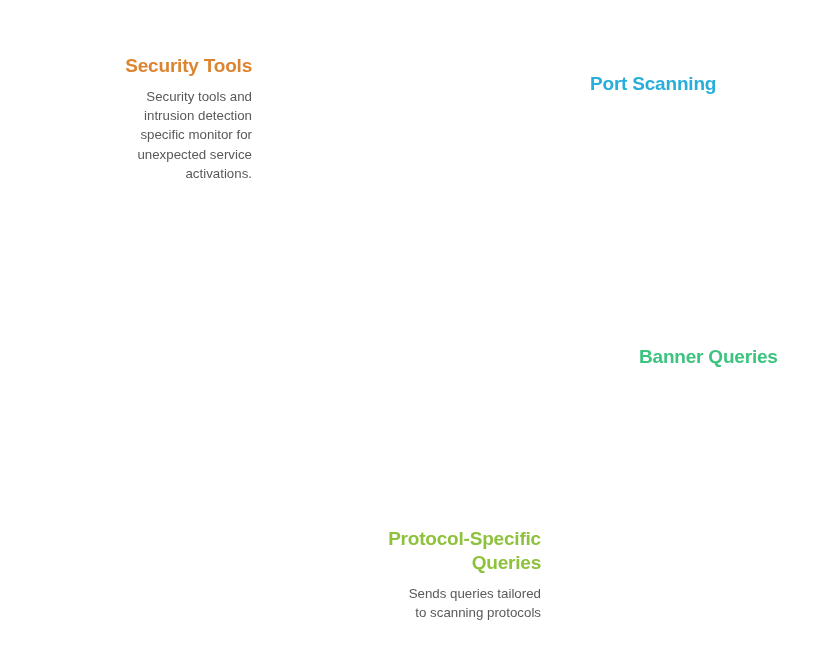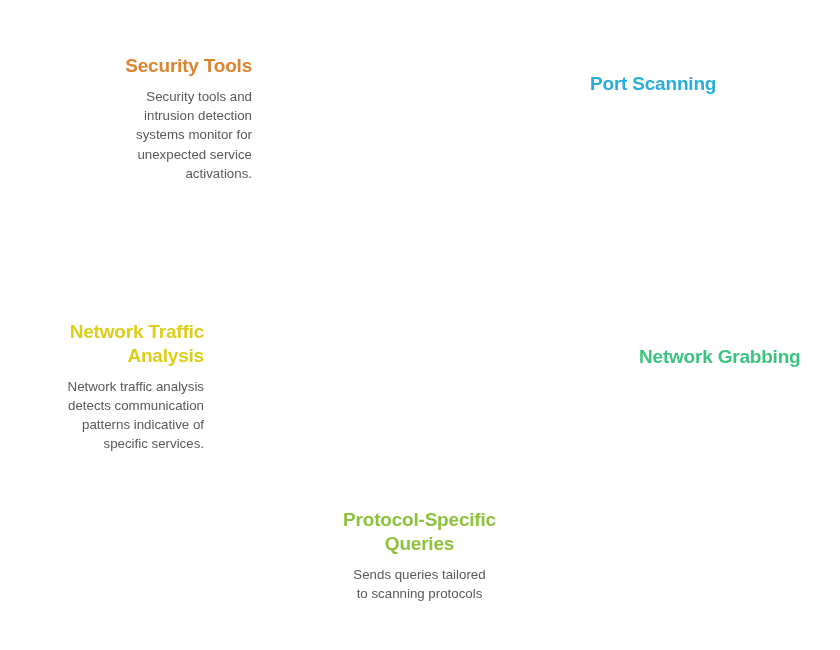--- a/index.html
+++ b/index.html
@@ -69,23 +69,23 @@
   
   #label-banner-grabbing {
     left: 639px;
     top: 345px;
     width: 200px;
     text-align: left;
   }
   
   #label-protocol-queries {
     left: 298px;
-    top: 508px;
+    top: 527px;
     width: 243px;
-    text-align: center;
+    text-align: right;
   }
   
   #label-network-traffic {
     left: 18px;
     top: 320px;
     width: 186px;
     text-align: right;
   }
 </style>
 </head>
@@ -195,42 +195,34 @@
       <path d="M52 33 A14 14 0 0 1 30.5 44" transform="translate(4,-1)"></path>
       <path d="M30.5 34.5 L30.5 41 L37 41" transform="translate(4,-1)"></path>
       <path d="M48 33.5 L48 27 L41.5 27" transform="translate(4,-1)"></path>
     </g>
   </svg>
 
   <div class="label" id="label-security-tools">
     <div class="title" style="color:#dd8430">Security Tools</div>
     <div class="desc">Security tools and
 intrusion detection
-systems monitor for
+specific monitor for
 unexpected service
 activations.</div>
   </div>
 
   <div class="label" id="label-port-scanning">
     <div class="title" style="color:#27aedc">Port Scanning</div>
   </div>
 
   <div class="label" id="label-banner-grabbing">
-    <div class="title" style="color:#3cc47f">Network Grabbing</div>
+    <div class="title" style="color:#3cc47f">Banner Queries</div>
   </div>
 
   <div class="label" id="label-protocol-queries">
     <div class="title" style="color:#8ec13c; white-space:pre-line;">Protocol-Specific
 Queries</div>
     <div class="desc">Sends queries tailored
 to scanning protocols</div>
   </div>
 
-  <div class="label" id="label-network-traffic">
-    <div class="title" style="color:#ddce19; white-space:pre-line;">Network Traffic
-Analysis</div>
-    <div class="desc">Network traffic analysis
-detects communication
-patterns indicative of
-specific services.</div>
-  </div>
 
 </div>
 
 </body></html>

